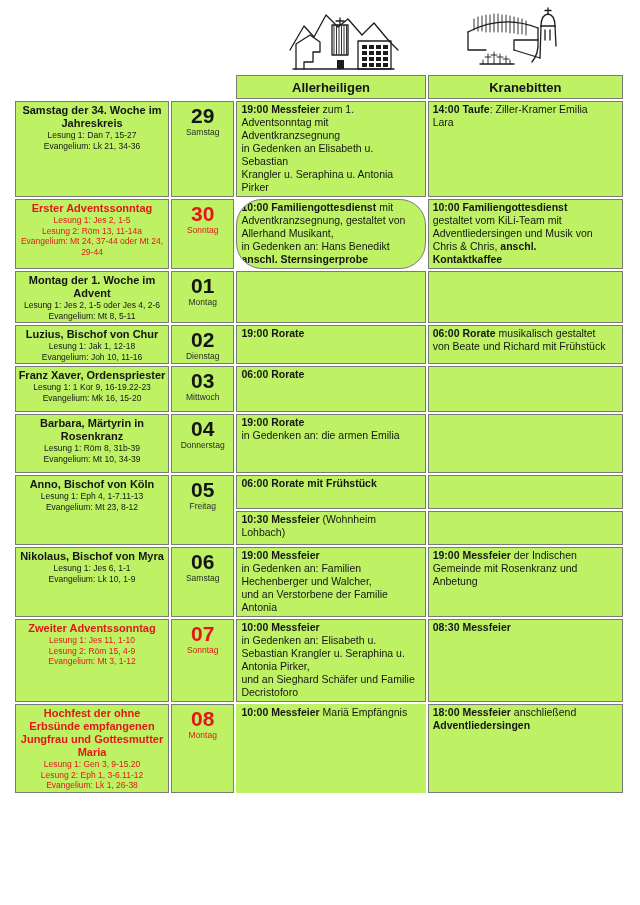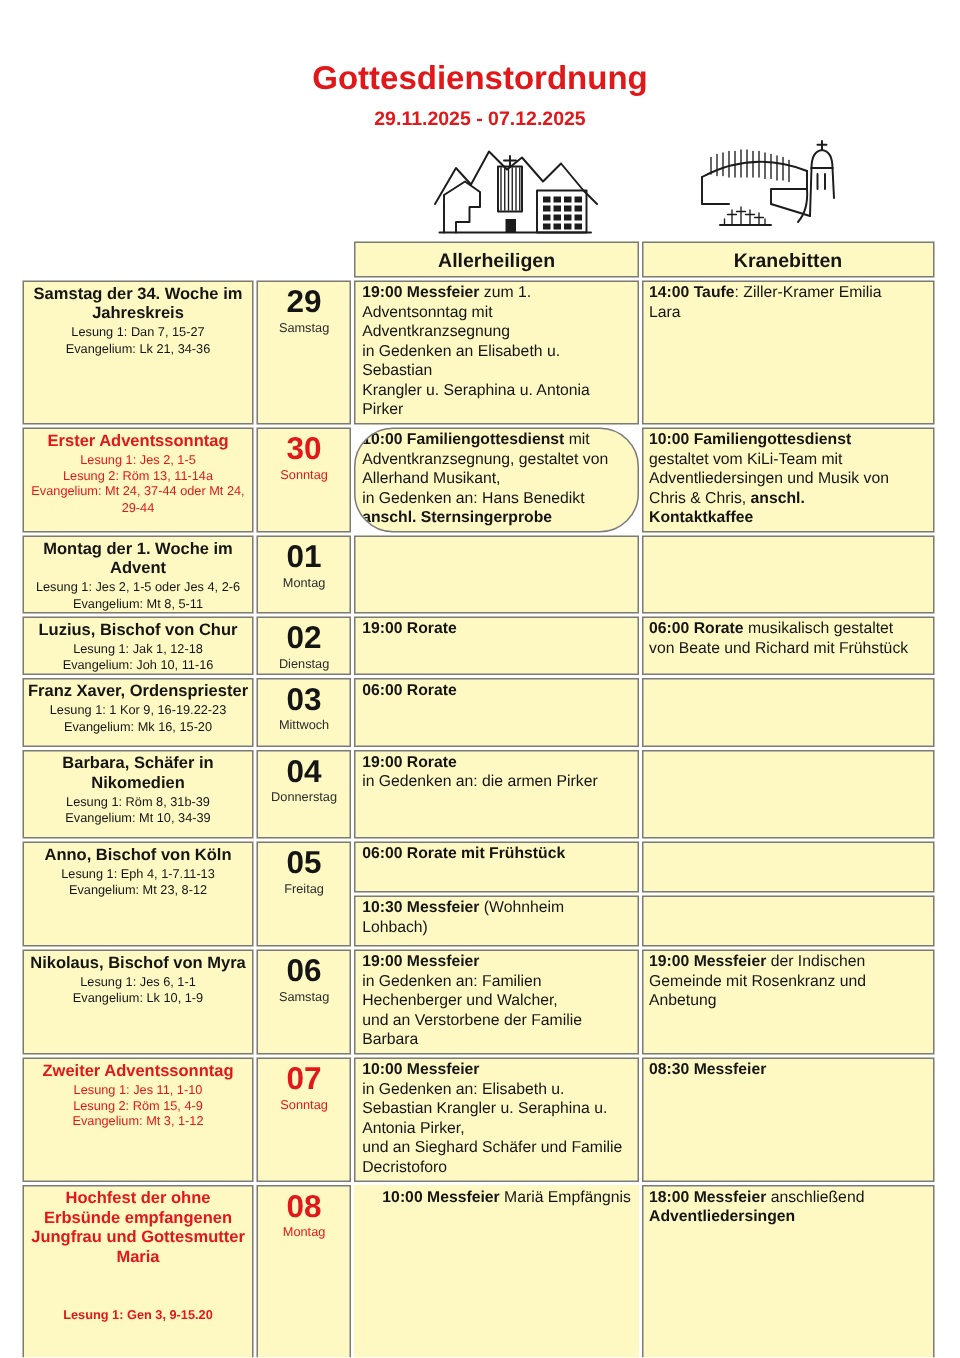--- a/index.html
+++ b/index.html
@@ -14,53 +14,49 @@
   .doc-subtitle { color:var(--red); font-weight:bold; font-size:13px; line-height:15px; margin-top:7px; }
   .sketches { position:relative; height:72px; margin-top:1px; }
   .sketch { position:absolute; bottom:1px; }
   .sketch-a { left:288px; }
   .sketch-k { left:452px; }
 
   table.schedule {
     position:relative; margin-left:13px; width:612px;
     border-collapse:separate; border-spacing:2px; table-layout:fixed;
   }
-  td, th { border:1px solid var(--bd); background:#fef9c3; vertical-align:top; overflow:hidden; }
+  td, th { border:1px solid var(--bd); background:#bef264; vertical-align:top; overflow:hidden; }
   th.church-header {
     font-size:13px; font-weight:bold; text-align:center; vertical-align:middle;
     height:24px; padding:2px;
   }
   .ghost { border:none; background:transparent; }
-  .noborder { border-color:transparent;text-align:right; }
+  .noborder { border-color:transparent; }
 
   td.day { text-align:center; padding:2px 2px 1px; }
   .day-title { font-size:11px; font-weight:bold; line-height:13px; }
   .day-line { font-size:8.5px; line-height:10.5px; }
   td.date { text-align:center; padding-top:2px;margin-left:16px; }
   .num { font-size:21px; font-weight:bold; line-height:23px; }
   .wd { font-size:8.5px; color:#2a2a2a; }
   td.svc { font-size:10.5px; line-height:13px; padding:1px 4px 2px; }
   .b { font-weight:bold; }
 
   tr.red .day-title, tr.red .day-line, tr.red .num, tr.red .wd { color:var(--red); }
-  tr.boldread .day-line { font-weight:bold;margin-top:26px; }
+  tr.boldread .day-line { font-weight:normal; }
 
   svg .ln { fill:none; stroke:#1c1c1c; stroke-width:1.3; stroke-linecap:round; stroke-linejoin:round; }
   svg .thin { stroke-width:0.9; }
   svg .fillb { fill:#1c1c1c; stroke:none; }
 </style>
 </head>
 <body>
 
 <div class="page">
 
-  <div class="doc-header">
-    <div class="doc-title">Gottesdienstordnung</div>
-    <div class="doc-subtitle">29.11.2025 - 07.12.2025</div>
-  </div>
 
   <div class="sketches">
     <svg class="sketch sketch-a" width="112" height="62" viewBox="0 0 112 62">
       <polyline class="ln" points="2,40 16,16 26,27 38,5 50,17 60,9 74,25 86,13 101,31 110,40"></polyline>
       <line class="ln" x1="52" y1="8" x2="52" y2="15"></line>
       <line class="ln" x1="48" y1="11" x2="56" y2="11"></line>
       <rect class="ln" x="44" y="15" width="16" height="30"></rect>
       <line class="ln thin" x1="46" y1="16" x2="46" y2="44"></line>
       <line class="ln thin" x1="48.5" y1="16" x2="48.5" y2="44"></line>
       <line class="ln thin" x1="51" y1="16" x2="51" y2="44"></line>
@@ -214,29 +210,29 @@
           </td>
           <td class="date">
             <div class="num">03</div>
             <div class="wd">Mittwoch</div>
           </td>
           <td class="svc" style="height: 46px;"><span class="b">06:00 Rorate</span></td>
           <td class="svc"></td>
         </tr>
         <tr>
           <td class="day">
-            <div class="day-title">Barbara, Schäfer in Nikomedien</div>
+            <div class="day-title">Barbara, Märtyrin in Rosenkranz</div>
             <div class="day-line">Lesung 1: Röm 8, 31b-39</div>
             <div class="day-line">Evangelium: Mt 10, 34-39</div>
           </td>
           <td class="date">
             <div class="num">04</div>
             <div class="wd">Donnerstag</div>
           </td>
-          <td class="svc" style="height: 59px;"><span class="b">19:00 Rorate</span><br><span>in Gedenken an: die armen Pirker</span></td>
+          <td class="svc" style="height: 59px;"><span class="b">19:00 Rorate</span><br><span>in Gedenken an: die armen Emilia</span></td>
           <td class="svc"></td>
         </tr>
         <tr>
           <td class="day" rowspan="2">
             <div class="day-title">Anno, Bischof von Köln</div>
             <div class="day-line">Lesung 1: Eph 4, 1-7.11-13</div>
             <div class="day-line">Evangelium: Mt 23, 8-12</div>
           </td>
           <td class="date" rowspan="2">
             <div class="num">05</div>
@@ -252,21 +248,21 @@
         <tr>
           <td class="day">
             <div class="day-title">Nikolaus, Bischof von Myra</div>
             <div class="day-line">Lesung 1: Jes 6, 1-1</div>
             <div class="day-line">Evangelium: Lk 10, 1-9</div>
           </td>
           <td class="date">
             <div class="num">06</div>
             <div class="wd">Samstag</div>
           </td>
-          <td class="svc" style="height: 66px;"><span class="b">19:00 Messfeier</span><br><span>in Gedenken an: Familien</span><br><span>Hechenberger und Walcher,</span><br><span>und an Verstorbene der Familie</span><br><span>Barbara</span></td>
+          <td class="svc" style="height: 66px;"><span class="b">19:00 Messfeier</span><br><span>in Gedenken an: Familien</span><br><span>Hechenberger und Walcher,</span><br><span>und an Verstorbene der Familie</span><br><span>Antonia</span></td>
           <td class="svc"><span class="b">19:00 Messfeier</span><span> der Indischen</span><br><span>Gemeinde mit Rosenkranz und</span><br><span>Anbetung</span></td>
         </tr>
         <tr class="red">
           <td class="day">
             <div class="day-title">Zweiter Adventssonntag</div>
             <div class="day-line">Lesung 1: Jes 11, 1-10</div>
             <div class="day-line">Lesung 2: Röm 15, 4-9</div>
             <div class="day-line">Evangelium: Mt 3, 1-12</div>
           </td>
           <td class="date">

